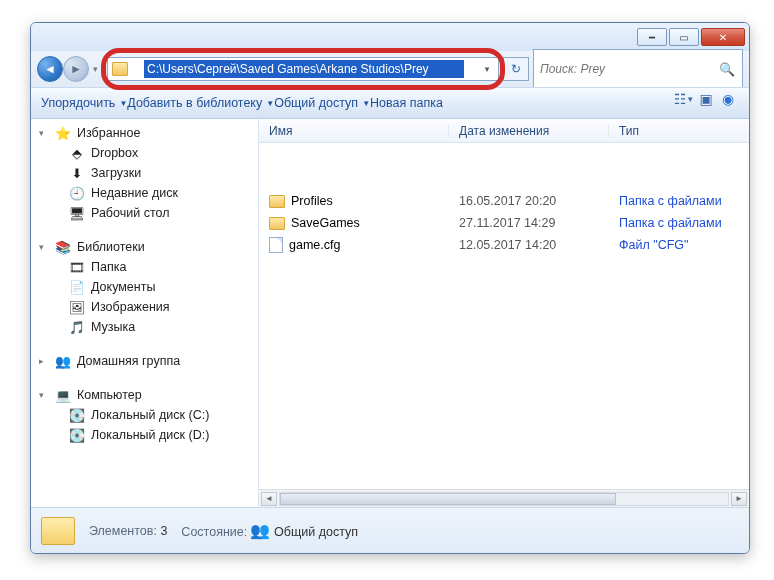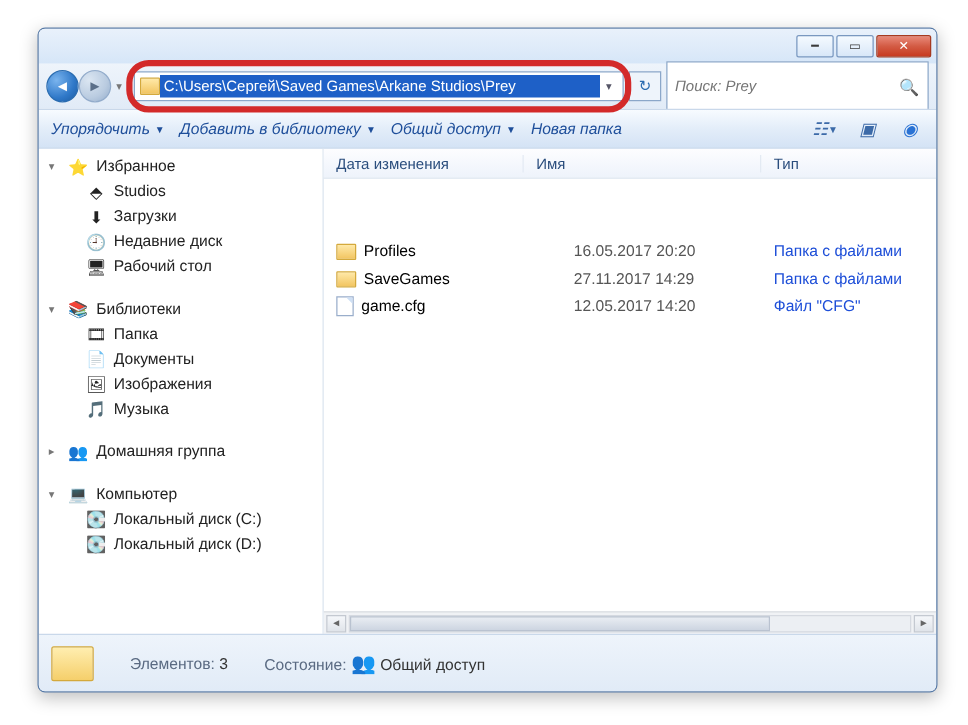--- a/index.html
+++ b/index.html
@@ -14,31 +14,31 @@
 
 .titlebar { height: 28px; background: linear-gradient(#e9f1fb, #d6e6f8); display: flex; justify-content: flex-end; align-items: center; padding-right: 4px; gap: 2px; }
 .winbtn { width: 30px; height: 18px; border: 1px solid #7a98c0; border-radius: 2px; display: flex; align-items: center; justify-content: center; font-size: 10px; color: #3a3a3a; background: linear-gradient(#f5faff,#d8e7f8); cursor: default; }
 .winbtn.close { width: 44px; background: linear-gradient(#e98a7a,#d35b44,#c73a20); border-color: #a63a20; color: #fff; }
 
 .navrow { height: 36px; background: linear-gradient(#eef4fb,#e1ebf7); display: flex; align-items: center; padding: 0 6px; gap: 4px; }
 .navbtns { display: flex; gap: 0; }
 .navcircle { width: 26px; height: 26px; border-radius: 50%; background: radial-gradient(circle at 30% 30%, #7ab4ee, #2f78c8 60%, #1b5aa0); border: 1px solid #2a6cb0; display: flex; align-items: center; justify-content: center; color: #fff; font-size: 12px; }
 .navcircle.fwd { background: radial-gradient(circle at 30% 30%, #dbe6f2, #b9cbe0 60%, #93accb); border-color: #93accb; color: #5b6f89; }
 .address-wrap { flex: 1; position: relative; display: flex; align-items: center; }
-.addressbar { flex: 1; height: 24px; background: #fff; border: 1px solid #8ba7c9; display: flex; align-items: center; padding: 0 4px; gap: 0; }
+.addressbar { flex: 1; height: 24px; background: #fff; border: 1px solid #8ba7c9; display: flex; align-items: center; padding: 0 4px; gap: 16px; }
 .addressbar .foldicon { width: 16px; height: 14px; background: linear-gradient(#ffe9a8,#f2c561); border: 1px solid #d4a93c; border-radius: 1px; }
 .addressbar input { border: none; outline: none; flex: 1; font-size: 12px; background: #1e60c7; color: #fff; padding: 1px 3px; height: 18px; }
 .addressbar .drop { width: 14px; text-align: center; color: #556; font-size: 9px; }
 .highlight-ring { position: absolute; top: -9px; left: -6px; right: -6px; bottom: -9px; border: 5px solid #d32a2a; border-radius: 18px; pointer-events: none; }
 .refreshbtn { width: 26px; height: 24px; border: 1px solid #8ba7c9; background: #eef4fb; display: flex; align-items: center; justify-content: center; color: #2a6cb0; font-size: 12px; }
 .searchbox { width: 210px; height: 40px; border: 1px solid #8ba7c9; background: #fff; display: flex; align-items: center; padding: 0 6px; }
 .searchbox input { border: none; outline: none; flex: 1; font-size: 12px; color: #888; font-style: italic; }
 .searchbox .sicon { color: #2a6cb0; font-size: 13px; }
 
-.toolbar { height: 32px; background: linear-gradient(#f7fbff, #e3edf9 50%, #d4e3f5); border-top: 1px solid #c9d8ea; border-bottom: 1px solid #b8cde6; display: flex; align-items: center; padding: 0 10px; gap: 12px; font-size: 12.5px; color: #1e4e9a; font-style: italic; }
+.toolbar { height: 32px; background: linear-gradient(#f7fbff, #e3edf9 50%, #d4e3f5); border-top: 1px solid #c9d8ea; border-bottom: 1px solid #b8cde6; display: flex; padding: 0 10px; gap: 0; font-size: 12.5px; color: #1e4e9a; }
 .toolbar .tbtn { display: flex; align-items: center; gap: 4px; cursor: default; }
 .toolbar .tbtn .drop { font-size: 8px; color: #1e4e9a; }
 .toolbar .spacer { flex: 1; }
 .toolbar .iconbtn { width: 22px; height: 22px; display: flex; align-items: center; justify-content: center; color: #3c6aa8; font-size: 14px; }
 
 .body { flex: 1; display: flex; min-height: 0; }
 .sidebar { width: 228px; background: #fff; border-right: 1px solid #dbe5f0; overflow-y: auto; font-size: 12.5px; padding: 4px 0 4px 4px; }
 .group { margin-bottom: 14px; }
 .grouphdr { display: flex; align-items: center; gap: 6px; padding: 2px 4px; color: #222; }
 .node { display: flex; align-items: center; gap: 6px; padding: 2px 4px 2px 34px; color: #222; }
@@ -58,21 +58,21 @@
 .foldic { width: 16px; height: 13px; background: linear-gradient(#ffe9a8,#f2c561); border: 1px solid #d4a93c; border-radius: 1px; }
 .fileic { width: 14px; height: 16px; background: #fff; border: 1px solid #9aaecb; position: relative; }
 .fileic::after { content: ""; position: absolute; top: 0; right: 0; border-top: 5px solid #cfe0f5; border-left: 5px solid transparent; }
 .hscroll { height: 18px; background: #f0f2f5; border-top: 1px solid #dadde2; display: flex; align-items: center; padding: 0 2px; }
 .hscroll .arr { width: 16px; height: 14px; background: linear-gradient(#f5f7fa,#e0e4ea); border: 1px solid #c4c9d1; display: flex; align-items: center; justify-content: center; font-size: 8px; color: #666; }
 .hscroll .track { flex: 1; margin: 0 2px; height: 14px; background: #eceff3; border: 1px solid #d5d9e0; position: relative; }
 .hscroll .thumb { position: absolute; left: 0; top: 0; bottom: 0; width: 75%; background: linear-gradient(#e9edf3,#cdd5e1); border: 1px solid #b9c2d0; }
 
 .status { height: 46px; background: linear-gradient(#eef4fb,#e1ebf7); border-top: 1px solid #c9d8ea; display: flex; align-items: center; padding: 0 10px; gap: 14px; font-size: 12.5px; color: #333; }
 .status .bigfolder { width: 34px; height: 28px; background: linear-gradient(#ffeeb0,#f5cf6b); border: 1px solid #d4a93c; border-radius: 2px; }
-.status .label { color: #5a6a82; margin-left: 15px; }
+.status .label { color: #5a6a82; }
 .status .sic { font-size: 16px; }
 </style>
 </head>
 <body>
 
 <div class="window">
 
   <div class="titlebar">
     <div class="winbtn">━</div>
     <div class="winbtn">▭</div>
@@ -129,21 +129,21 @@
 
     <div class="sidebar">
       <div class="group">
         <div class="grouphdr">
           <span class="caret">▾</span>
           <span class="ic">⭐</span>
           <span>Избранное</span>
         </div>
         <div class="node">
             <span class="ic">⬘</span>
-            <span>Studios</span>
+            <span>Dropbox</span>
           </div>
         <div class="node">
             <span class="ic">⬇</span>
             <span>Загрузки</span>
           </div>
         <div class="node">
             <span class="ic">🕘</span>
             <span>Недавние диск</span>
           </div>
         <div class="node">
@@ -193,22 +193,22 @@
           </div>
         <div class="node">
             <span class="ic">💽</span>
             <span>Локальный диск (D:)</span>
           </div>
       </div>
     </div>
 
     <div class="content">
       <div class="cols">
+        <div class="col name">Имя</div>
         <div class="col date">Дата изменения</div>
-        <div class="col name">Имя</div>
         <div class="col type">Тип</div>
       </div>
       <div class="rows" id="rows">
           <div class="row">
             <div class="cname">
               <span class="foldic"></span>
               <span>Profiles</span>
             </div>
             <div class="cdate">16.05.2017 20:20</div>
             <div class="ctype">Папка с файлами</div>

